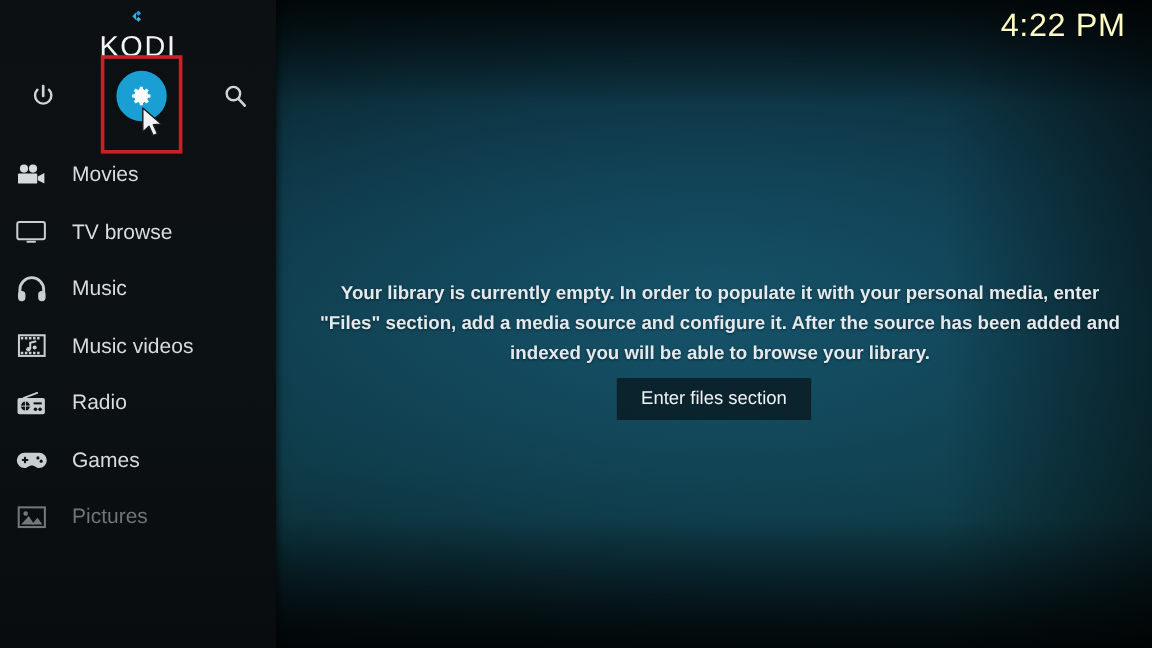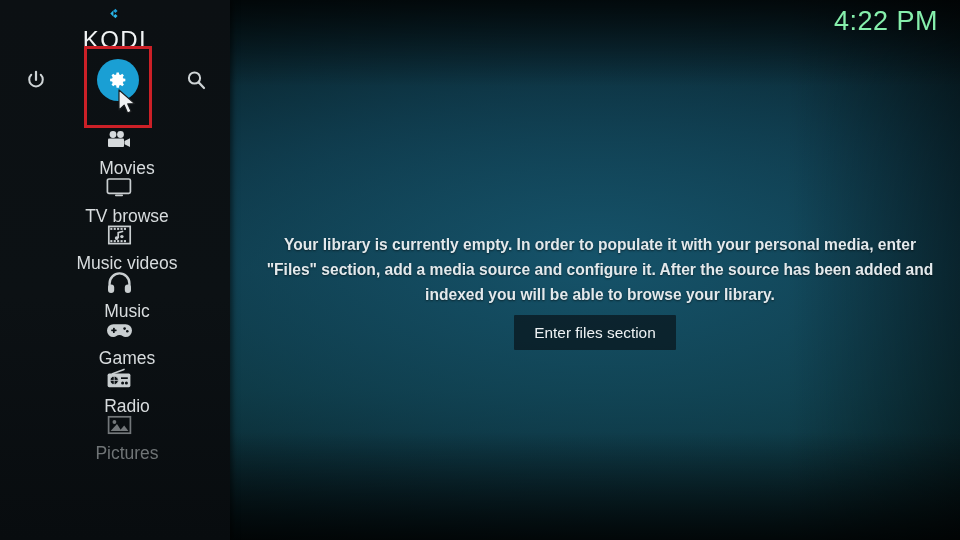--- a/index.html
+++ b/index.html
@@ -108,21 +108,20 @@
     position: absolute;
     left: 0; top: 122px;
     width: 230px;
   }
   .menu-item {
     height: 47.5px;
     display: flex;
     align-items: center;
     padding-left: 8px;
     box-sizing: border-box;
-    flex-direction: column;
   }
   .menu-icon {
     width: 36px;
     height: 30px;
     display: flex;
     align-items: center;
     justify-content: center;
     flex: 0 0 36px;
   }
   .menu-label {
@@ -132,21 +131,21 @@
     font-weight: 400;
     white-space: nowrap;
   }
   .menu-item.dim .menu-label { color: #6f7476; text-align: center; }
   .menu-item.dim .menu-icon svg { opacity: 0.55; }
 
   
   #clock {
     position: absolute;
     right: 22px; top: 6px;
-    color: #86efac;
+    color: #fef9c3;
     font-size: 27px;
     font-weight: 300;
     letter-spacing: 0.5px;
   }
 
   
   #empty-message {
     position: absolute;
     left: 262px; top: 232px;
     width: 676px;
@@ -250,20 +249,31 @@
       </div>
 
       <div class="menu-item">
         <span class="menu-icon">
           <svg width="26" height="21" viewBox="0 0 26 21">
             <rect x="1.4" y="2" width="23" height="14.4" rx="1.6" stroke="#c9ced0" stroke-width="1.7" fill="none"></rect>
             <rect x="9" y="17.6" width="8" height="1.6" rx="0.8" fill="#c9ced0"></rect>
           </svg>
         </span>
         <span class="menu-label">TV browse</span>
+      </div>
+
+      <div class="menu-item">
+        <span class="menu-icon">
+          <svg width="25" height="22" viewBox="0 0 25 22">
+            <path d="M2.6 15 V11.3 A9.9 9.9 0 0 1 22.4 11.3 V15" stroke="#c9ced0" stroke-width="2.4" fill="none" stroke-linecap="round"></path>
+            <rect x="1" y="12.6" width="6.2" height="8.4" rx="3" fill="#c9ced0"></rect>
+            <rect x="17.8" y="12.6" width="6.2" height="8.4" rx="3" fill="#c9ced0"></rect>
+          </svg>
+        </span>
+        <span class="menu-label">Music</span>
       </div>
 
       <div class="menu-item">
         <span class="menu-icon">
           <svg width="25" height="22" viewBox="0 0 25 22">
             <rect x="1.8" y="2.4" width="21.4" height="17.2" stroke="#c9ced0" stroke-width="1.7" fill="none"></rect>
             <g fill="#c9ced0">
               <rect x="3.3" y="3.8" width="2.1" height="2.1"></rect>
               <rect x="6.7" y="3.8" width="2.1" height="2.1"></rect>
               <rect x="10.1" y="3.8" width="2.1" height="2.1"></rect>
@@ -276,63 +286,52 @@
               <rect x="16.9" y="16.1" width="2.1" height="2.1"></rect>
             </g>
             <path d="M16.2 7.3 L11.2 8.7 V13.9" stroke="#c9ced0" stroke-width="1.7" fill="none"></path>
             <circle cx="9.7" cy="14.1" r="1.9" fill="#c9ced0"></circle>
             <circle cx="14.9" cy="12.6" r="1.7" fill="#c9ced0"></circle>
           </svg>
         </span>
         <span class="menu-label">Music videos</span>
       </div>
 
-      <div class="menu-item">
-        <span class="menu-icon">
-          <svg width="25" height="22" viewBox="0 0 25 22">
-            <path d="M2.6 15 V11.3 A9.9 9.9 0 0 1 22.4 11.3 V15" stroke="#c9ced0" stroke-width="2.4" fill="none" stroke-linecap="round"></path>
-            <rect x="1" y="12.6" width="6.2" height="8.4" rx="3" fill="#c9ced0"></rect>
-            <rect x="17.8" y="12.6" width="6.2" height="8.4" rx="3" fill="#c9ced0"></rect>
-          </svg>
-        </span>
-        <span class="menu-label">Music</span>
-      </div>
-
-
-      <div class="menu-item">
-        <span class="menu-icon">
-          <svg width="27" height="18" viewBox="0 0 27 18">
-            <path d="M7.4 3.2 h12.2 a6.4 6.4 0 0 1 0 12.8 c-2.6 0 -3.4 -2.1 -6.1 -2.1 c-2.7 0 -3.5 2.1 -6.1 2.1 a6.4 6.4 0 0 1 0 -12.8 z" fill="#c9ced0"></path>
-            <g fill="#0c1114">
-              <rect x="5.2" y="8.5" width="5.4" height="1.7" rx="0.6"></rect>
-              <rect x="7" y="6.7" width="1.7" height="5.4" rx="0.6"></rect>
-              <circle cx="18.6" cy="7.6" r="1.3"></circle>
-              <circle cx="21.3" cy="10.3" r="1.3"></circle>
-            </g>
-          </svg>
-        </span>
-        <span class="menu-label">Games</span>
-      </div>
 
       <div class="menu-item">
         <span class="menu-icon">
           <svg width="26" height="22" viewBox="0 0 26 22">
             <path d="M6.5 6.8 L18 2.4" stroke="#c9ced0" stroke-width="1.6" stroke-linecap="round"></path>
             <rect x="1.6" y="6.6" width="22.8" height="13.6" rx="1.6" fill="#c9ced0"></rect>
             <circle cx="8.2" cy="13.4" r="4.2" fill="#0c1114"></circle>
             <circle cx="8.2" cy="13.4" r="4.2" stroke="#c9ced0" stroke-width="0.9" fill="none"></circle>
             <path d="M4 13.4 H12.4 M8.2 9.2 V17.6" stroke="#c9ced0" stroke-width="0.8"></path>
             <rect x="15" y="10.3" width="6.8" height="1.7" fill="#0c1114"></rect>
             <circle cx="16.6" cy="16.1" r="1.5" fill="#0c1114"></circle>
             <circle cx="20.4" cy="16.1" r="1.5" fill="#0c1114"></circle>
           </svg>
         </span>
         <span class="menu-label">Radio</span>
       </div>
 
+      <div class="menu-item">
+        <span class="menu-icon">
+          <svg width="27" height="18" viewBox="0 0 27 18">
+            <path d="M7.4 3.2 h12.2 a6.4 6.4 0 0 1 0 12.8 c-2.6 0 -3.4 -2.1 -6.1 -2.1 c-2.7 0 -3.5 2.1 -6.1 2.1 a6.4 6.4 0 0 1 0 -12.8 z" fill="#c9ced0"></path>
+            <g fill="#0c1114">
+              <rect x="5.2" y="8.5" width="5.4" height="1.7" rx="0.6"></rect>
+              <rect x="7" y="6.7" width="1.7" height="5.4" rx="0.6"></rect>
+              <circle cx="18.6" cy="7.6" r="1.3"></circle>
+              <circle cx="21.3" cy="10.3" r="1.3"></circle>
+            </g>
+          </svg>
+        </span>
+        <span class="menu-label">Games</span>
+      </div>
+
 
       <div class="menu-item dim">
         <span class="menu-icon">
           <svg width="25" height="20" viewBox="0 0 25 20">
             <rect x="1.6" y="1.8" width="21.8" height="16.4" stroke="#c9ced0" stroke-width="1.7" fill="none"></rect>
             <circle cx="7.4" cy="7" r="1.9" fill="#c9ced0"></circle>
             <polygon points="3.6,16 10,9 14.5,16" fill="#c9ced0"></polygon>
             <polygon points="12.5,16 17.2,10.4 21.4,16" fill="#c9ced0"></polygon>
           </svg>
         </span>

